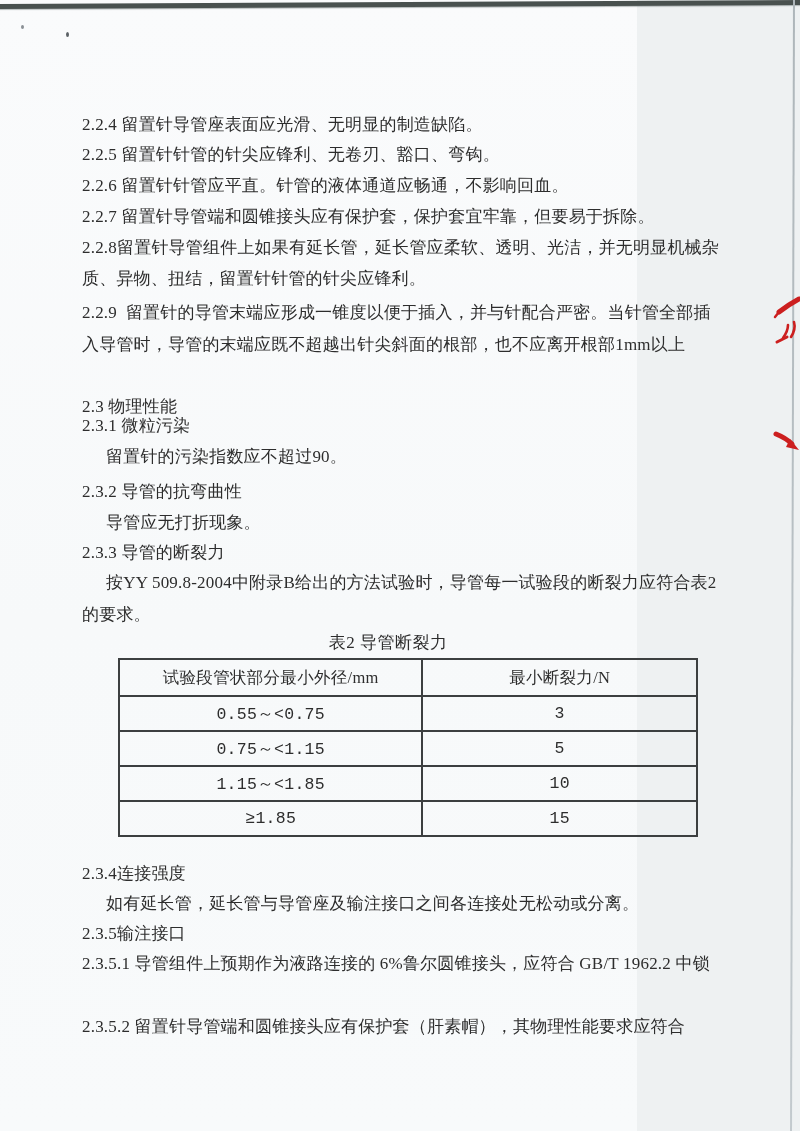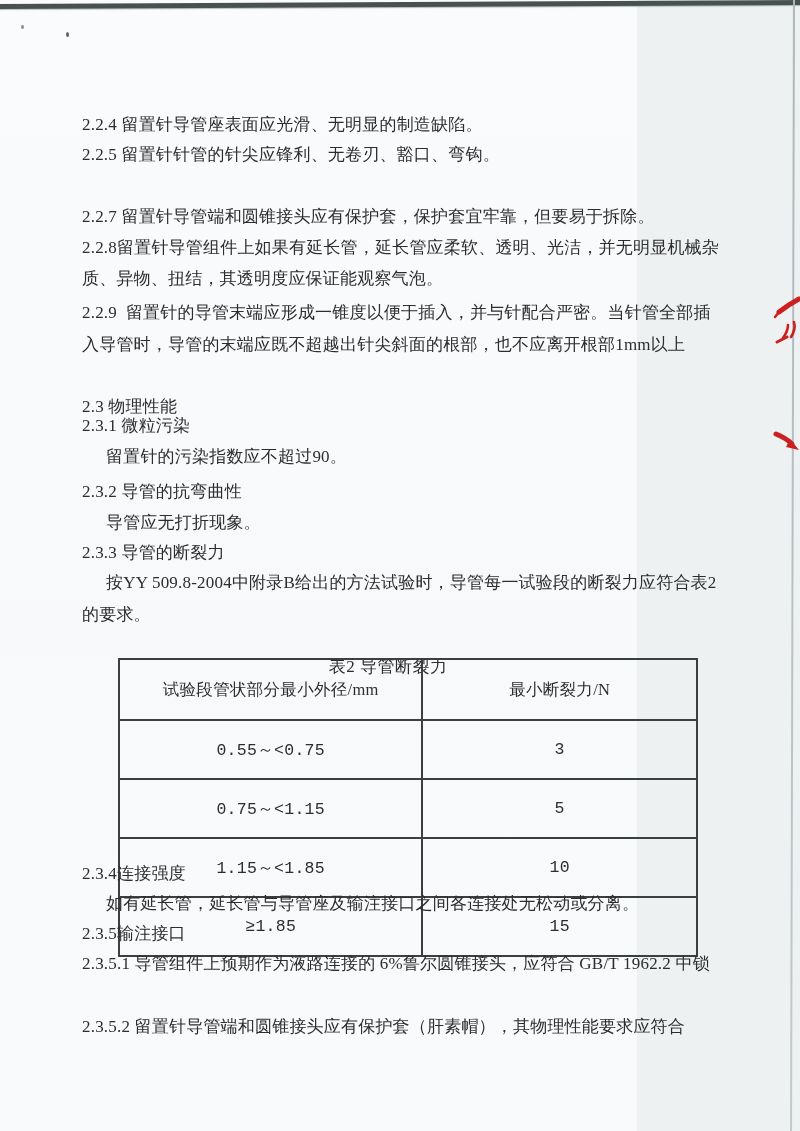--- a/index.html
+++ b/index.html
@@ -29,53 +29,54 @@
   .speck.s1{left:21px;top:25px;width:3px;height:4px;background:#8a9095;}
   .speck.s2{left:66px;top:32px;width:3px;height:5px;background:#5c6266;}
 
   .line{
     position:absolute;white-space:pre;
     font-size:17px;line-height:22px;color:#2d2d2d;
     letter-spacing:.2px;
   }
   .caption{
     position:absolute;left:118px;top:631px;width:540px;
-    text-align:center;font-size:17px;color:#2d2d2d;letter-spacing:.5px;margin-top:24px;
+    text-align:center;font-size:17px;color:#2d2d2d;letter-spacing:.5px;
   }
   table.t2{
     position:absolute;left:118px;top:658px;width:580px;
     border-collapse:collapse;table-layout:fixed;
   }
   table.t2 th,table.t2 td{
     border:2px solid #3c3f40;
     text-align:center;vertical-align:middle;
     font-size:16.5px;color:#2d2d2d;font-weight:normal;
-    padding:12px;letter-spacing:.3px;
+    padding:0;letter-spacing:.3px;
   }
   table.t2 th{height:35px;}
   table.t2 td{height:33px;font-family:Liberation Mono, monospace;}
   col.c1{width:52.5%;} col.c2{width:47.5%;}
 
   .redmarks{position:absolute;left:768px;top:288px;width:34px;height:180px;}
 </style>
 </head>
 <body>
 
 <div class="paper">
 
   <div class="top-edge"></div>
   <div class="right-edge"></div>
   <div class="speck s1"></div>
   <div class="speck s2"></div>
 
   <div class="line" style="left:82px;top:114px">2.2.4 留置针导管座表面应光滑、无明显的制造缺陷。</div>
   <div class="line" style="left:82px;top:144px">2.2.5 留置针针管的针尖应锋利、无卷刃、豁口、弯钩。</div>
+  <div class="line" style="left:82px;top:175px">2.2.6 留置针针管应平直。针管的液体通道应畅通，不影响回血。</div>
   <div class="line" style="left:82px;top:206px">2.2.7 留置针导管端和圆锥接头应有保护套，保护套宜牢靠，但要易于拆除。</div>
   <div class="line" style="left:82px;top:237px">2.2.8留置针导管组件上如果有延长管，延长管应柔软、透明、光洁，并无明显机械杂</div>
-  <div class="line" style="left:82px;top:268px">质、异物、扭结，其透明度应保证能观察气泡。</div>
+  <div class="line" style="left:82px;top:268px">质、异物、扭结，留置针针管的针尖应锋利。</div>
   <div class="line" style="left:82px;top:302px">2.2.9  留置针的导管末端应形成一锥度以便于插入，并与针配合严密。当针管全部插</div>
   <div class="line" style="left:82px;top:334px">入导管时，导管的末端应既不超越出针尖斜面的根部，也不应离开根部1mm以上</div>
   <div class="line" style="left:82px;top:396px">2.3 物理性能</div>
   <div class="line" style="left:82px;top:415px">2.3.1 微粒污染</div>
   <div class="line" style="left:106px;top:446px">留置针的污染指数应不超过90。</div>
   <div class="line" style="left:82px;top:481px">2.3.2 导管的抗弯曲性</div>
   <div class="line" style="left:106px;top:512px">导管应无打折现象。</div>
   <div class="line" style="left:82px;top:542px">2.3.3 导管的断裂力</div>
   <div class="line" style="left:106px;top:572px">按YY 509.8-2004中附录B给出的方法试验时，导管每一试验段的断裂力应符合表2</div>
   <div class="line" style="left:82px;top:604px">的要求。</div>

